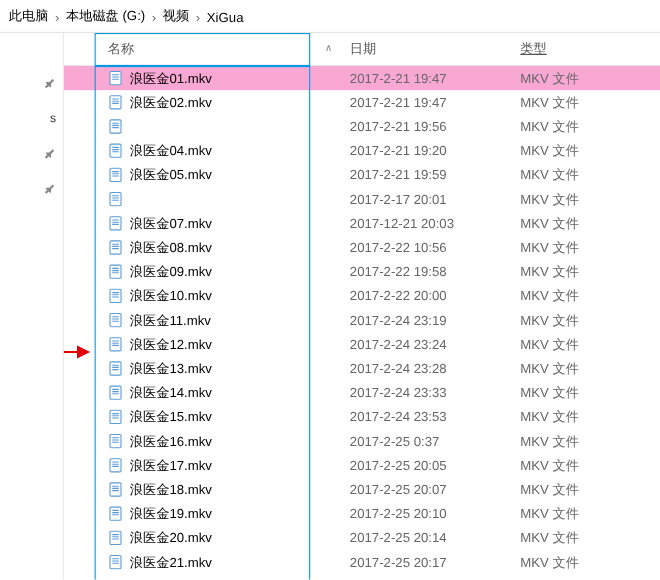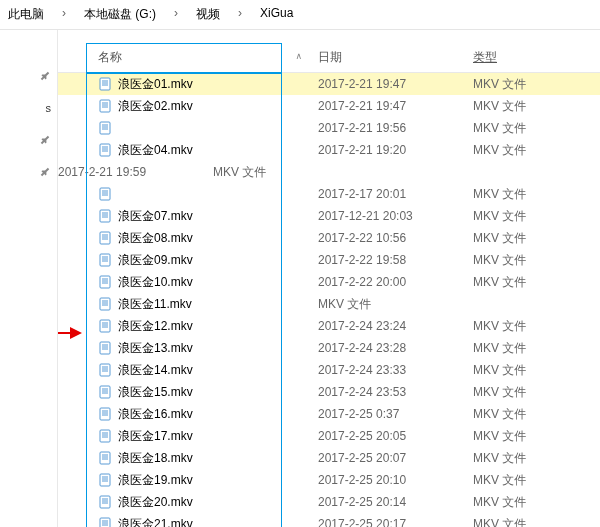--- a/index.html
+++ b/index.html
@@ -9,22 +9,22 @@
       background: #fff;
       width: 600px;
       height: 527px;
       overflow: hidden;
       position: relative;
     }
     .breadcrumb {
       padding: 6px 8px;
       border-bottom: 1px solid #e5e5e5;
       display: flex;
-      align-items: flex-start;
-      gap: 16px;
+      align-items: flex-end;
+      gap: 4px;
       color: #000;
     }
     .breadcrumb-part { cursor: pointer; }
     .breadcrumb-sep { color: #666; margin: 0 2px; }
     .main {
       display: flex;
       height: calc(100% - 30px);
     }
     .left-sidebar {
       width: 58px;
@@ -42,21 +42,20 @@
       height: 12px;
       transform: rotate(45deg);
       display: inline-block;
     }
     .pin-icon svg { display: block; }
     .left-label { font-size: 11px; color: #333; }
     .content {
       flex: 1;
       position: relative;
       overflow: hidden;
-      margin-top: 13px;
     }
     .headers {
       display: flex;
       border-bottom: 1px solid #e8e8e8;
       padding: 6px 0;
       color: #555;
     }
     .col-name { width: 260px; padding-left: 40px; position: relative; }
     .col-date { width: 155px; }
     .col-type { flex: 1; text-decoration: underline; }
@@ -70,21 +69,21 @@
     .file-list {
       overflow-y: auto;
       height: calc(100% - 30px);
     }
     .file-row {
       display: flex;
       align-items: center;
       height: 22px;
       cursor: pointer;
     }
-    .file-row.selected { background: #fef9c3; }
+    .file-row.selected { background: #f9a8d4; }
     .file-name-cell {
       width: 260px;
       padding-left: 40px;
       display: flex;
       align-items: center;
       gap: 6px;
       color: #000;
     }
     .file-icon {
       width: 14px;
@@ -211,20 +210,29 @@
                 <line x1="4" y1="4" x2="10" y2="4" stroke="#5b9bd5" stroke-width="1"></line>
                 <line x1="4" y1="6" x2="10" y2="6" stroke="#5b9bd5" stroke-width="1"></line>
                 <line x1="4" y1="8" x2="10" y2="8" stroke="#5b9bd5" stroke-width="1"></line>
               </svg></span>
             <span>浪医金04.mkv</span>
           </div>
           <div class="file-date-cell">2017-2-21 19:20</div>
           <div class="file-type-cell">MKV 文件</div>
         </div>
         <div class="file-row">
+          <div class="file-name-cell">
+            <span class="file-icon"><svg viewBox="0 0 14 14" width="14" height="14">
+                <rect x="2" y="1" width="10" height="12" rx="1" fill="#fff" stroke="#5b9bd5" stroke-width="1"></rect>
+                <line x1="4" y1="4" x2="10" y2="4" stroke="#5b9bd5" stroke-width="1"></line>
+                <line x1="4" y1="6" x2="10" y2="6" stroke="#5b9bd5" stroke-width="1"></line>
+                <line x1="4" y1="8" x2="10" y2="8" stroke="#5b9bd5" stroke-width="1"></line>
+              </svg></span>
+            <span>浪医金05.mkv</span>
+          </div>
           <div class="file-date-cell">2017-2-21 19:59</div>
           <div class="file-type-cell">MKV 文件</div>
         </div>
         <div class="file-row">
           <div class="file-name-cell">
             <span class="file-icon"><svg viewBox="0 0 14 14" width="14" height="14">
                 <rect x="2" y="1" width="10" height="12" rx="1" fill="#fff" stroke="#5b9bd5" stroke-width="1"></rect>
                 <line x1="4" y1="4" x2="10" y2="4" stroke="#5b9bd5" stroke-width="1"></line>
                 <line x1="4" y1="6" x2="10" y2="6" stroke="#5b9bd5" stroke-width="1"></line>
                 <line x1="4" y1="8" x2="10" y2="8" stroke="#5b9bd5" stroke-width="1"></line>
@@ -288,20 +296,21 @@
         <div class="file-row">
           <div class="file-name-cell">
             <span class="file-icon"><svg viewBox="0 0 14 14" width="14" height="14">
                 <rect x="2" y="1" width="10" height="12" rx="1" fill="#fff" stroke="#5b9bd5" stroke-width="1"></rect>
                 <line x1="4" y1="4" x2="10" y2="4" stroke="#5b9bd5" stroke-width="1"></line>
                 <line x1="4" y1="6" x2="10" y2="6" stroke="#5b9bd5" stroke-width="1"></line>
                 <line x1="4" y1="8" x2="10" y2="8" stroke="#5b9bd5" stroke-width="1"></line>
               </svg></span>
             <span>浪医金11.mkv</span>
           </div>
+          <div class="file-date-cell">2017-2-24 23:19</div>
           <div class="file-type-cell">MKV 文件</div>
         </div>
         <div class="file-row">
           <div class="file-name-cell">
             <span class="file-icon"><svg viewBox="0 0 14 14" width="14" height="14">
                 <rect x="2" y="1" width="10" height="12" rx="1" fill="#fff" stroke="#5b9bd5" stroke-width="1"></rect>
                 <line x1="4" y1="4" x2="10" y2="4" stroke="#5b9bd5" stroke-width="1"></line>
                 <line x1="4" y1="6" x2="10" y2="6" stroke="#5b9bd5" stroke-width="1"></line>
                 <line x1="4" y1="8" x2="10" y2="8" stroke="#5b9bd5" stroke-width="1"></line>
               </svg></span>

